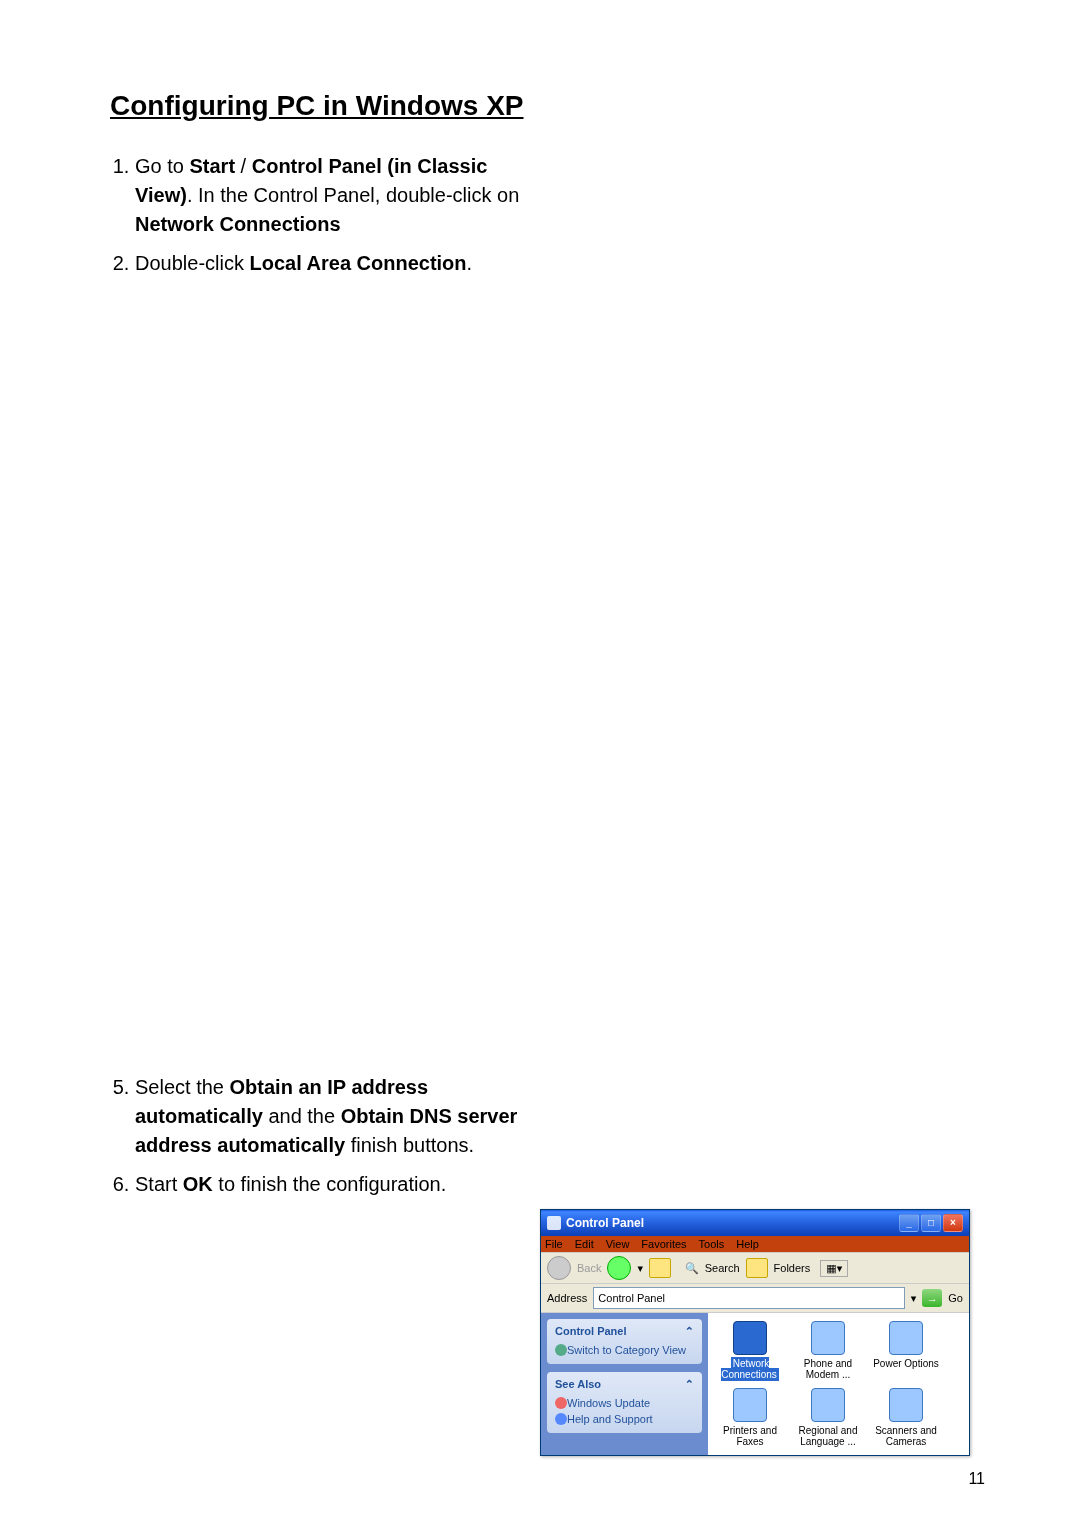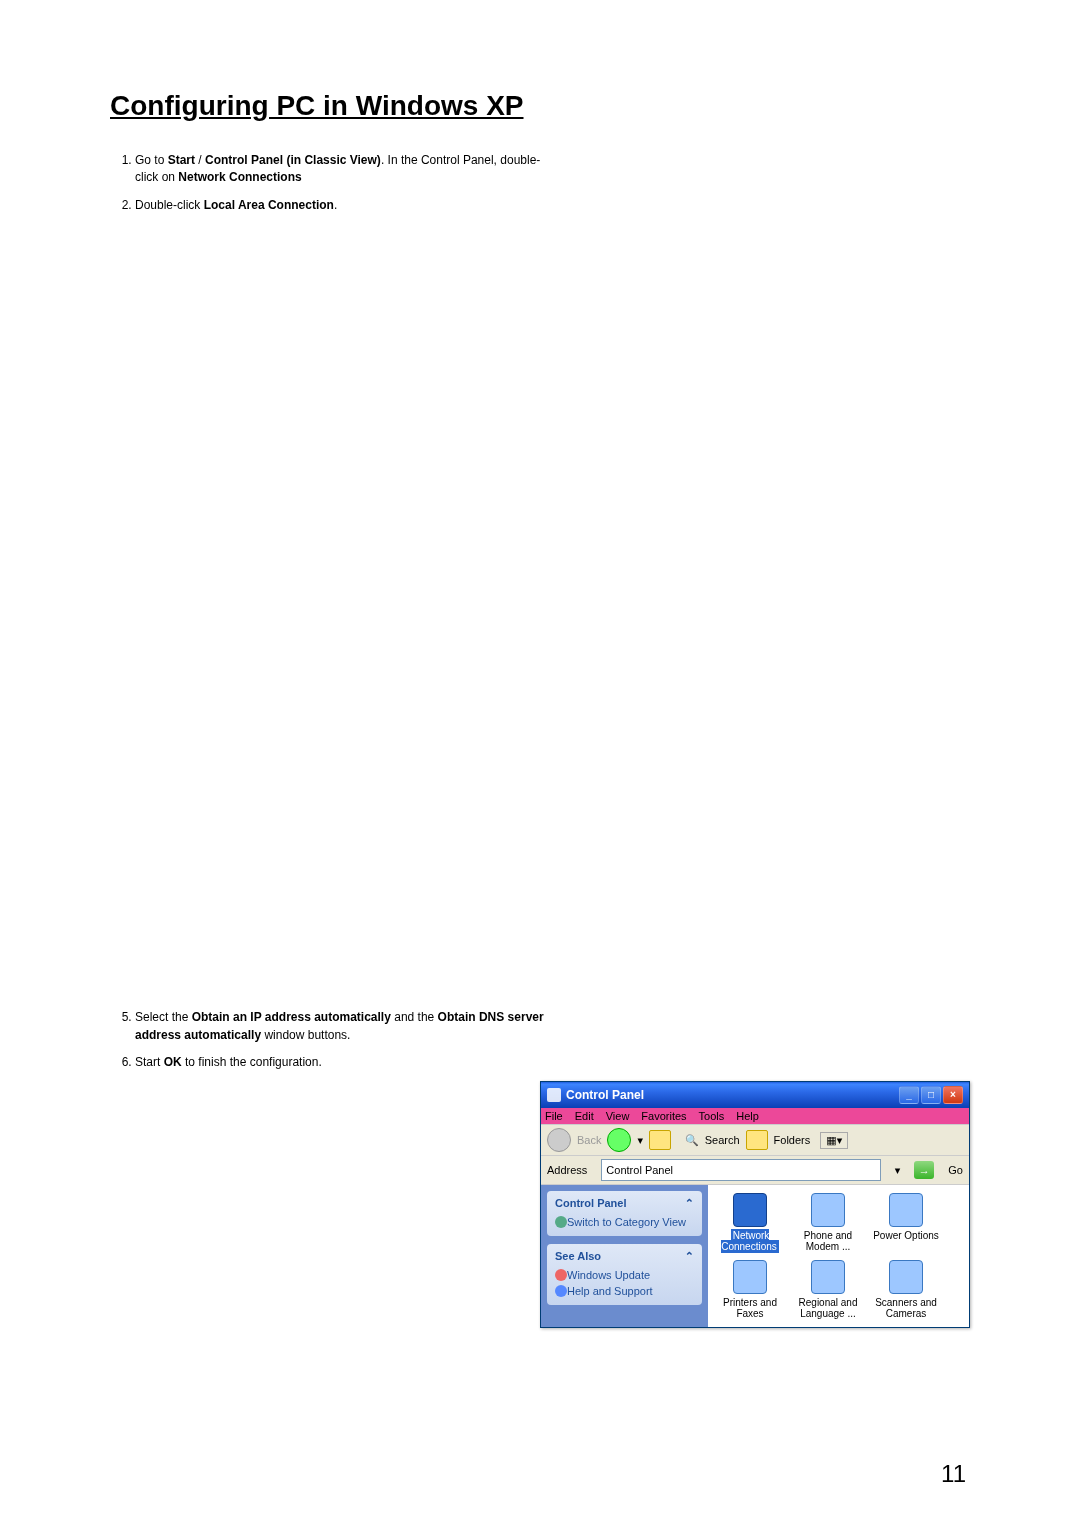--- a/index.html
+++ b/index.html
@@ -25,21 +25,21 @@
   }
   .right-col {
     width: 430px;
     float: right;
   }
   ol.steps {
     padding-left: 25px;
     margin: 0;
   }
   ol.steps li {
-    font-size: 12px;
+    font-size: 20px;
     margin-bottom: 10px;
     line-height: 1.45;
   }
   ol.steps li .b { font-weight: bold; }
   .spacer-a { height: 175px; }
   .spacer-b { height: 290px; }
   .spacer-c { height: 320px; }
 
   
   .xp-window {
@@ -65,37 +65,37 @@
     width:14px; height:14px; background:#fff; border-radius:2px; opacity:.85;
   }
   .xp-titlebar .tb-btns { display:flex; gap:2px; }
   .xp-titlebar .tb-btn {
     width:18px; height:16px; border-radius:3px; font-size:10px; text-align:center;
     line-height:15px; color:#fff;
   }
   .tb-min, .tb-max { background: linear-gradient(#6ea1f0,#2a68e6); border:1px solid #fff3; }
   .tb-close { background: linear-gradient(#f07460,#d03810); border:1px solid #fff3; }
   .xp-menubar {
-    background:#ec4899; font-size:11px; padding:2px 4px; border-bottom:1px solid #ccc;
+    background:#c2410c; font-size:11px; padding:2px 4px; border-bottom:1px solid #ccc;
     display:flex; gap:12px;
   }
   .xp-toolbar {
     background:#ece9d8; padding:3px 6px; display:flex; align-items:center; gap:6px;
     border-bottom:1px solid #ccc; font-size:11px;
   }
   .tb-circ {
     width:22px; height:22px; border-radius:50%; background:#6f6; border:1px solid #0a0;
     display:inline-block;
   }
   .tb-circ.gray { background:#ccc; border-color:#999; }
   .tb-folder {
     width:20px; height:18px; background:#ffe57f; border:1px solid #c9a500; border-radius:2px;
   }
   .xp-addrbar {
-    display:flex; align-items:center; gap:14px; padding:3px 6px; font-size:11px;
+    display:flex; align-items:center; gap:6px; padding:3px 6px; font-size:11px;
     border-bottom:1px solid #ccc;
   }
   .xp-addrbar input {
     flex:1; font-size:11px; height:18px; border:1px solid #7f9db9; padding:1px 4px;
   }
   .go-btn {
     background:linear-gradient(#8fd87f,#3ab52a); color:#fff; font-size:11px;
     width:20px; height:18px; text-align:center; line-height:18px; border-radius:3px;
   }
 
@@ -115,42 +115,42 @@
 
   .cp-icons { flex:1; background:#fff; padding:8px; display:flex; flex-wrap:wrap; gap:8px 10px; }
   .cp-icon { width:68px; text-align:center; font-size:10px; color:#000; }
   .cp-icon .ic {
     width:32px; height:32px; margin:0 auto 3px; background:#9dc7ff; border-radius:4px;
     border:1px solid #3a78c2;
   }
   .cp-icon.sel .ic { background:#2a6ad0; border-color:#12408b; }
   .cp-icon.sel .lbl { background:#2a6ad0; color:#fff; padding:1px 2px; }
 
-  .pageno { position:absolute; bottom:40px; right:114px; font-size:24px; }
+  .pageno { position:absolute; bottom:40px; right:95px; font-size:16px; }
 </style>
 </head>
 <body>
 
 <h1>Configuring PC in Windows XP</h1>
 
 <div class="left-col">
   <ol class="steps">
     <li>
       <span>Go to </span><span class="b">Start</span><span> / </span><span class="b">Control Panel (in Classic View)</span><span>. In the Control Panel, double-click on </span><span class="b">Network Connections</span>
     </li>
     <li>
       <span>Double-click </span><span class="b">Local Area Connection</span><span>.</span>
     </li>
   </ol>
   <div class="spacer-a"></div>
   <div class="spacer-b"></div>
   <div class="spacer-c"></div>
   <ol class="steps" start="5">
     <li>
-      <span>Select the </span><span class="b">Obtain an IP address automatically</span><span> and the </span><span class="b">Obtain DNS server address automatically</span><span> window buttons.</span>
+      <span>Select the </span><span class="b">Obtain an IP address automatically</span><span> and the </span><span class="b">Obtain DNS server address automatically</span><span> finish buttons.</span>
     </li>
     <li>
       <span>Start </span><span class="b">OK</span><span> to finish the configuration.</span>
     </li>
   </ol>
 </div>
 
 <div class="right-col">
 
   <div class="xp-window">

